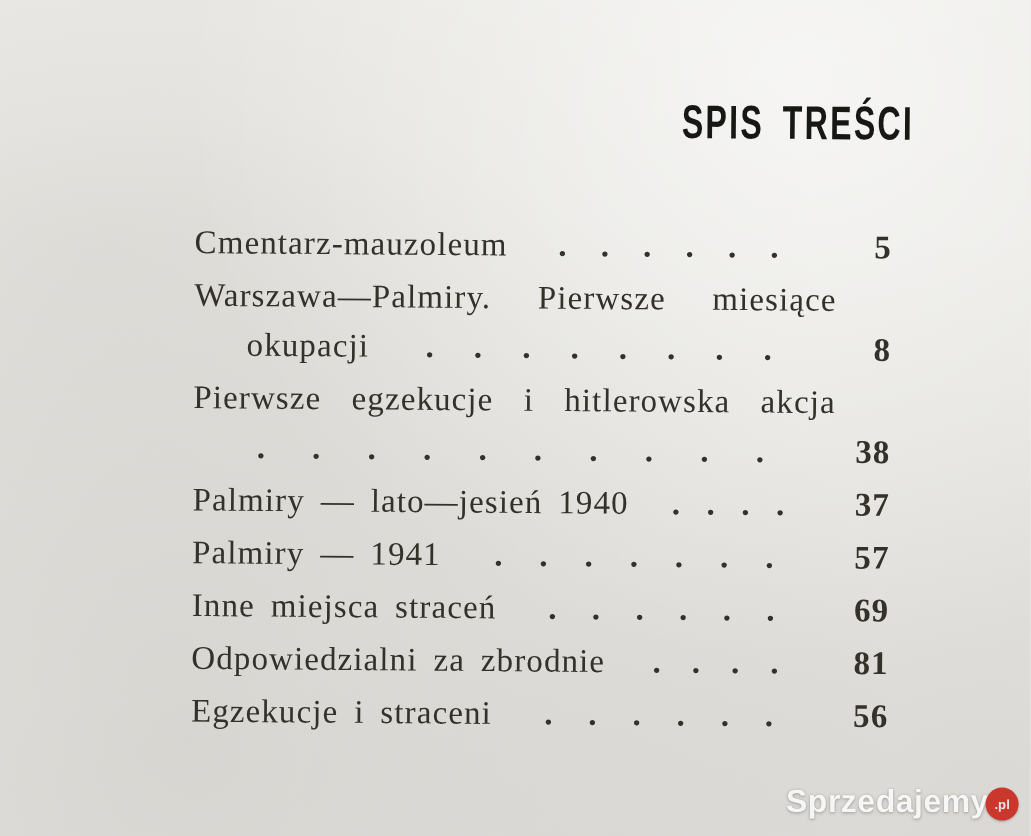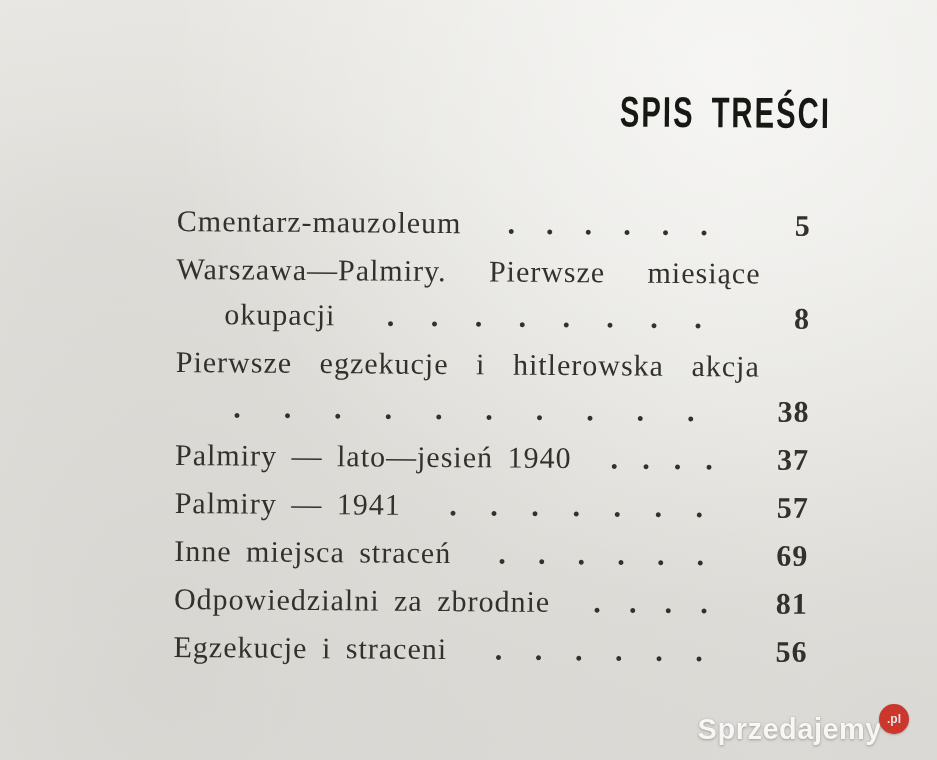--- a/index.html
+++ b/index.html
@@ -77,23 +77,23 @@
   .toc-page {
     width: 58px;
     text-align: right;
     font-weight: 600;
     white-space: nowrap;
   }
 
   
   .watermark {
     position: absolute;
-    right: 28px; bottom: 14px;
+    right: 11px; bottom: 14px;
     display: flex;
-    align-items: flex-start;
+    align-items: flex-end;
     font-family: "Liberation Sans", sans-serif;
     pointer-events: none;
   }
   .wm-text {
     font-size: 29px;
     font-weight: 700;
     letter-spacing: 0.5px;
     color: rgba(255,255,255,0.92);
     text-shadow: 0 1px 3px rgba(90,88,82,0.45), 0 0 1px rgba(90,88,82,0.35);
     line-height: 34px;

